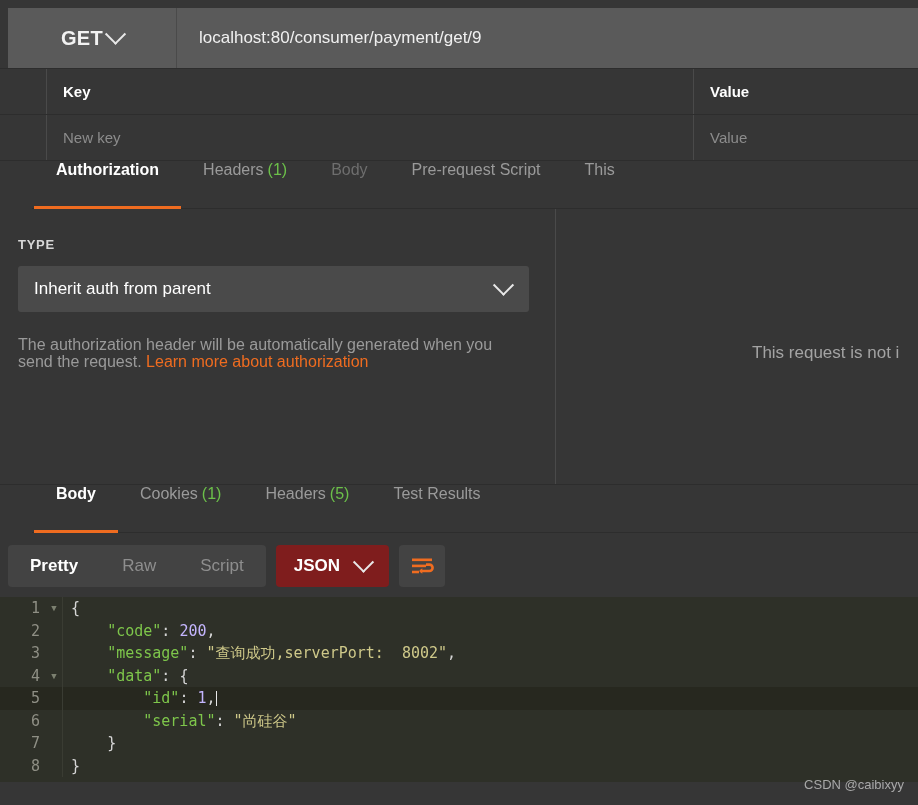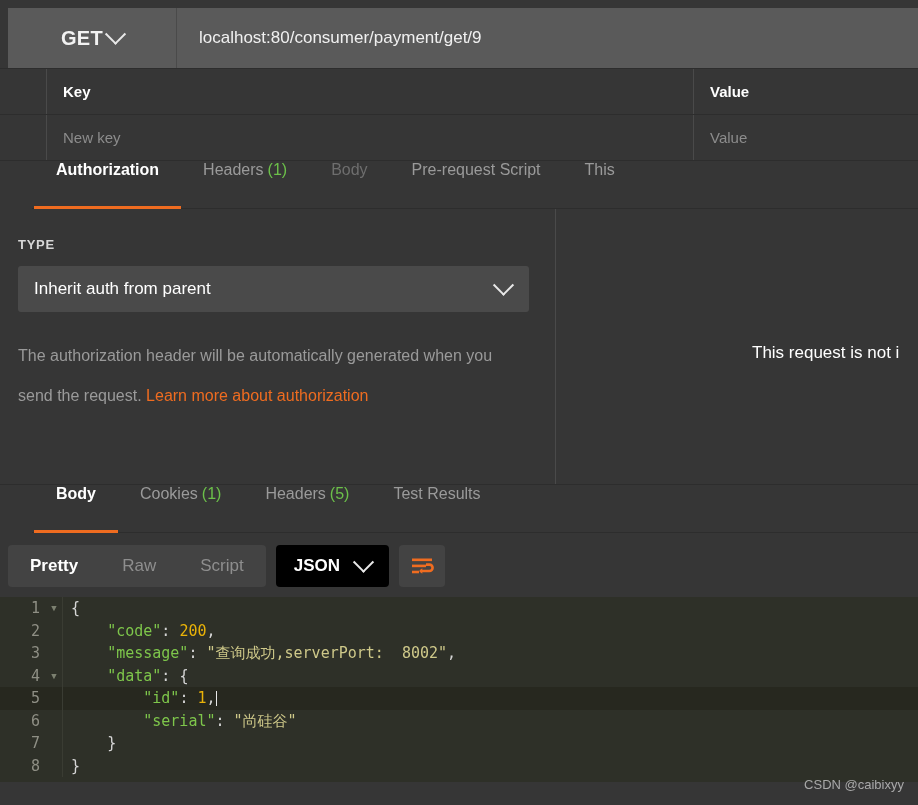--- a/index.html
+++ b/index.html
@@ -171,39 +171,39 @@
     padding: 0 18px 0 16px;
     cursor: pointer;
   }
   .auth-select-label {
     font-size: 17px;
     color: #ffffff;
   }
   .auth-desc {
     margin-top: 24px;
     font-size: 16px;
-    line-height: 40px;
+    line-height: 17px;
     color: #9a9a9a;
     max-width: 512px;
   }
   .auth-link {
     color: #ef6c20;
     cursor: pointer;
   }
   .auth-right {
     flex: 1;
     display: flex;
     align-items: center;
     justify-content: flex-start;
     padding-top: 12px;
     box-sizing: border-box;
   }
   .auth-right-text {
     font-size: 17px;
-    color: #ffffff;
+    color: #a3a3a3;
     white-space: nowrap;
     padding-left: 196px;
     text-align: right;
   }
 
   
   .fmt-bar {
     display: flex;
     align-items: center;
     gap: 10px;
@@ -225,21 +225,21 @@
     line-height: 42px;
   }
   .seg.active {
     color: #ffffff;
     font-weight: bold;
   }
   .fmt-select {
     display: flex;
     align-items: center;
     gap: 16px;
-    background: #000000;
+    background: #7f1d1d;
     border-radius: 4px;
     height: 42px;
     padding: 0 18px;
     cursor: pointer;
   }
   .fmt-select-label {
     font-size: 17px;
     color: #ffffff;
     font-weight: bold;
   }
@@ -290,21 +290,21 @@
     user-select: none;
   }
   .code-txt {
     padding-left: 8px;
     white-space: pre;
     border-left: 1px solid #3a3c33;
     flex: 1;
   }
   .tk-punc { color: #d6d6d6; }
   .tk-key  { color: #7ec64b; }
-  .tk-num  { color: #eab308; }
+  .tk-num  { color: #c4b5fd; }
   .tk-str  { color: #cfc98a; }
   .caret {
     display: inline-block;
     width: 1px;
     height: 15px;
     background: #e8e8e8;
     vertical-align: -3px;
   }
 
   

